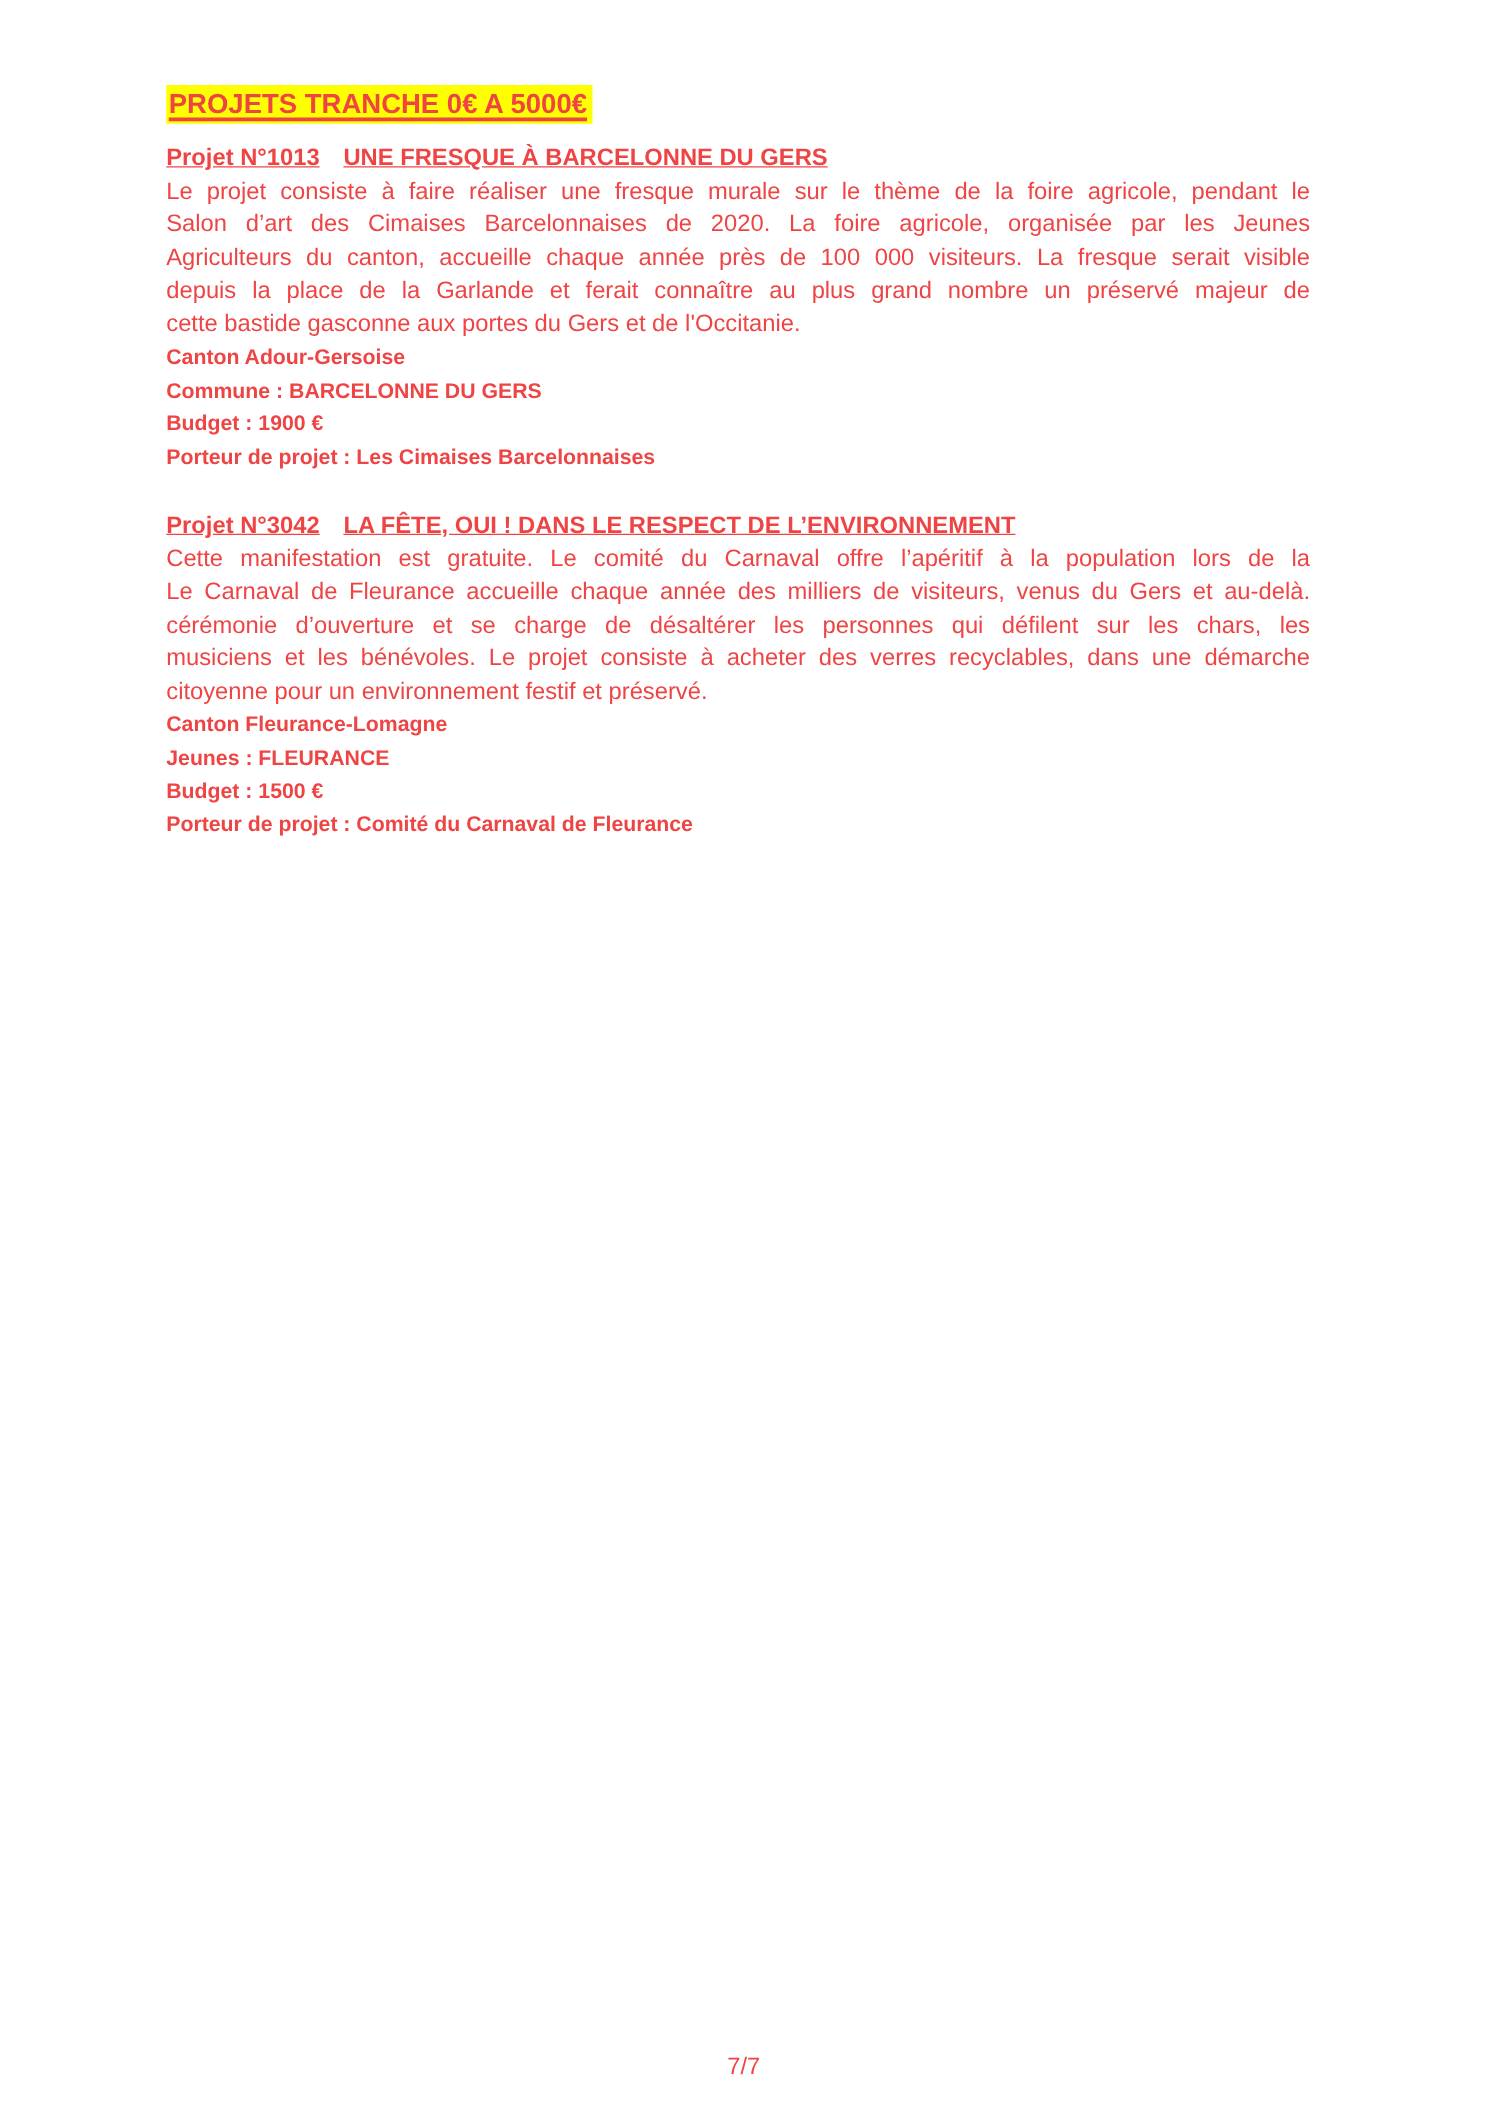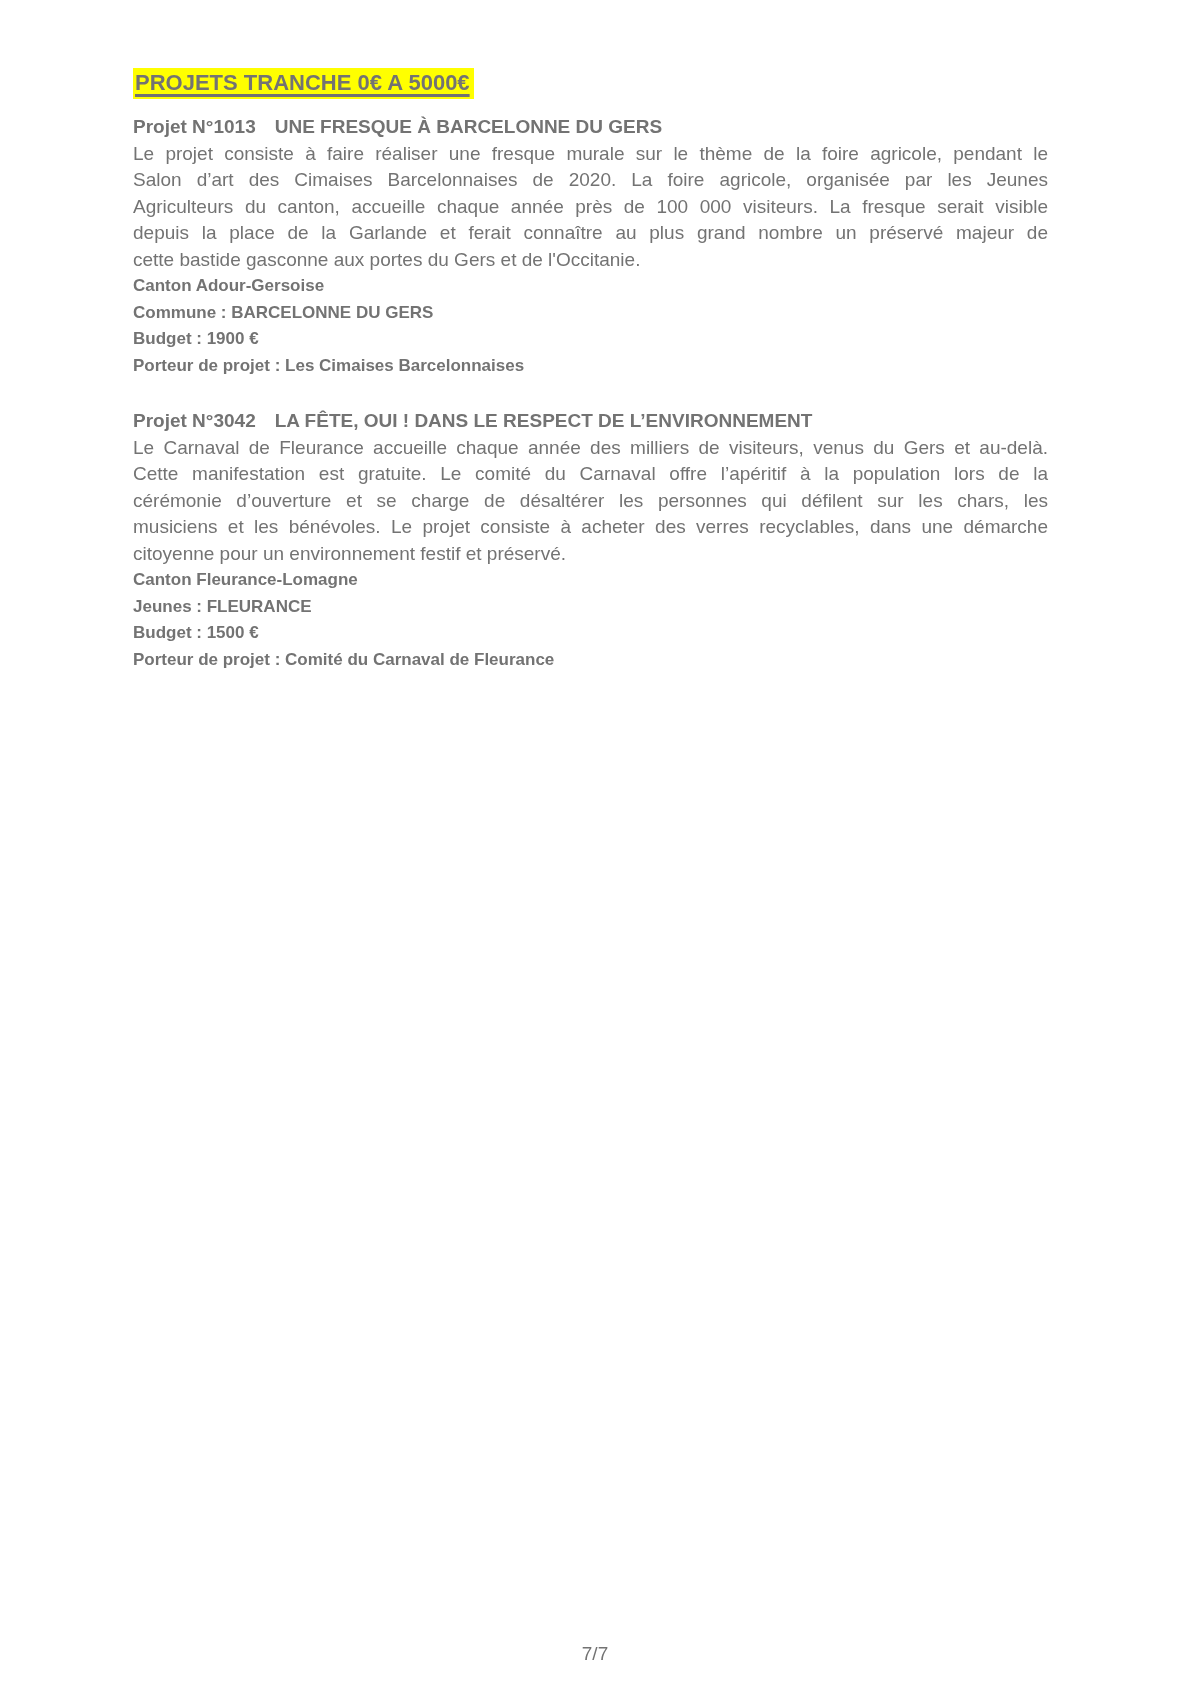--- a/index.html
+++ b/index.html
@@ -3,21 +3,21 @@
 <meta charset="utf-8">
 <style>
   * { box-sizing: border-box; }
   html, body { margin: 0; padding: 0; background: #ffffff; }
   .page {
     position: relative;
     width: 1190px;
     height: 1684px;
     background: #ffffff;
     font-family: "Liberation Sans", sans-serif;
-    color: #737373;
+    color: #ef4444;
     overflow: hidden;
   }
   .content {
     position: absolute;
     left: 133px;
     top: 64px;
     width: 915px;
   }
   .doc-title {
     font-size: 22px;
@@ -31,20 +31,21 @@
     text-decoration-thickness: 2.5px;
     text-underline-offset: 4px;
     padding: 2px 4px 4px 2px;
   }
   .proj-head {
     font-size: 19px;
     font-weight: bold;
     line-height: 26.5px;
     margin: 0;
     white-space: nowrap;
+    text-decoration: underline;
   }
   .proj-num { margin-right: 19px; }
   .jline {
     font-size: 19px;
     line-height: 26.5px;
     text-align: justify;
     text-align-last: justify;
   }
   .jline.last { text-align-last: left; }
   .meta {
@@ -83,22 +84,22 @@
       </div>
       <p class="meta">Canton Adour-Gersoise</p>
       <p class="meta">Commune : BARCELONNE DU GERS</p>
       <p class="meta">Budget : 1900 €</p>
       <p class="meta">Porteur de projet : Les Cimaises Barcelonnaises</p>
     </section>
 
     <section class="project project2">
       <h2 class="proj-head"><span class="proj-num">Projet N°3042</span><span>LA FÊTE, OUI ! DANS LE RESPECT DE L’ENVIRONNEMENT</span></h2>
       <div class="desc">
+        <div class="jline">Cette manifestation est gratuite. Le comité du Carnaval offre l’apéritif à la population lors de la</div>
         <div class="jline">Le Carnaval de Fleurance accueille chaque année des milliers de visiteurs, venus du Gers et au-delà.</div>
-        <div class="jline">Cette manifestation est gratuite. Le comité du Carnaval offre l’apéritif à la population lors de la</div>
         <div class="jline">cérémonie d’ouverture et se charge de désaltérer les personnes qui défilent sur les chars, les</div>
         <div class="jline">musiciens et les bénévoles. Le projet consiste à acheter des verres recyclables, dans une démarche</div>
         <div class="jline last">citoyenne pour un environnement festif et préservé.</div>
       </div>
       <p class="meta">Canton Fleurance-Lomagne</p>
       <p class="meta">Jeunes : FLEURANCE</p>
       <p class="meta">Budget : 1500 €</p>
       <p class="meta">Porteur de projet : Comité du Carnaval de Fleurance</p>
     </section>
 

